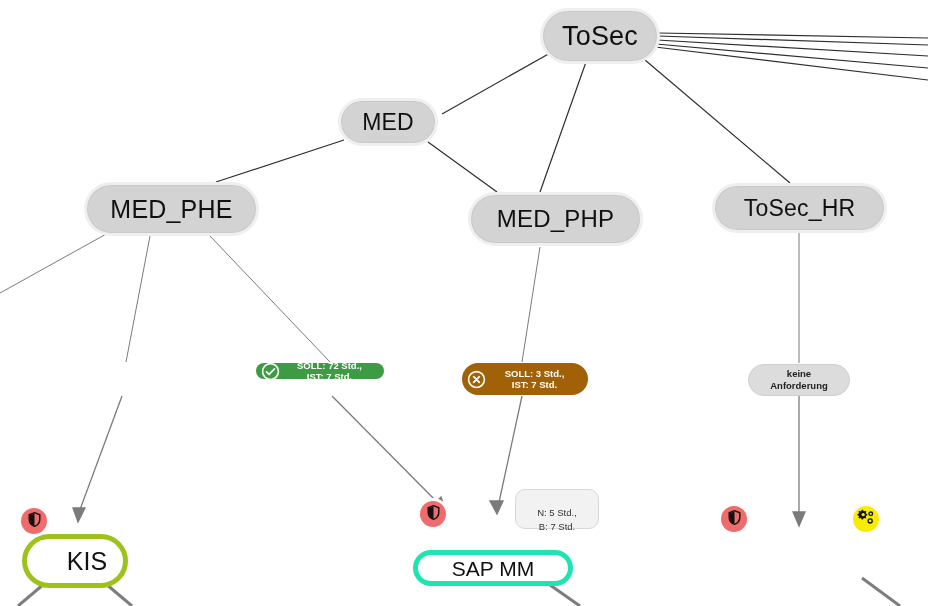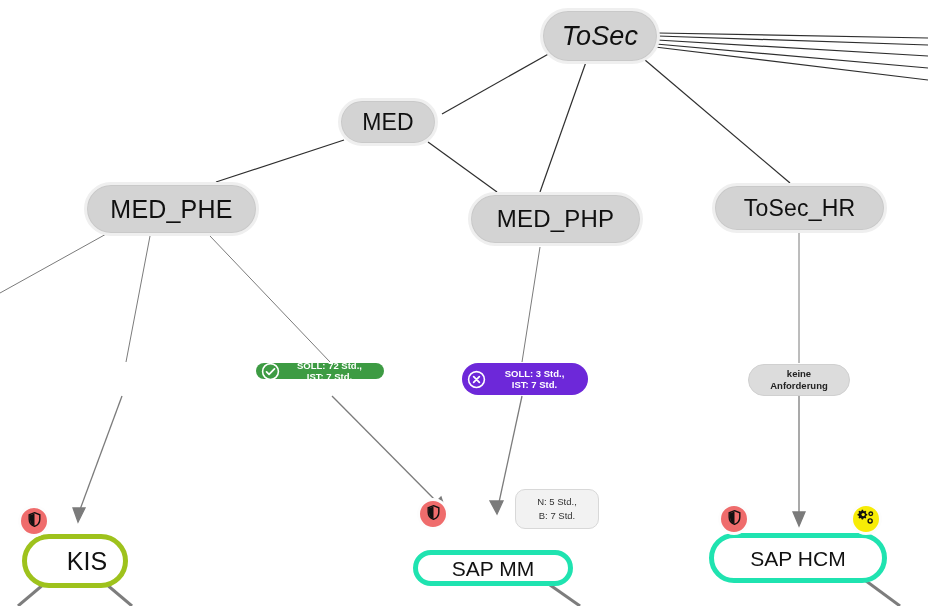--- a/index.html
+++ b/index.html
@@ -49,21 +49,21 @@
     display: flex;
     align-items: center;
     color: #ffffff;
     font-size: 9.5px;
     font-weight: bold;
     line-height: 1.18;
     padding: 3px 9px 3px 5px;
     white-space: nowrap;
   }
   .badge.ok  { background: #3d9b43; }
-  .badge.bad { background: #6d28d9; }
+  .badge.bad { background: #a16207; }
   .badge .bicon {
     flex: 0 0 auto;
     width: 19px;
     height: 19px;
     margin-right: 4px;
   }
   .badge .btxt {
     text-align: center;
     flex: 1 1 auto;
   }
@@ -118,21 +118,21 @@
   
   .tip {
     position: absolute;
     box-sizing: border-box;
     background: #f2f2f2;
     border: 1px solid #d8d8d8;
     border-radius: 10px;
     color: #333;
     font-size: 9.5px;
     line-height: 1.5;
-    padding: 5px 8px;
+    padding: 16px 8px;
     text-align: center;
     white-space: pre-line;
   }
 </style>
 </head>
 <body>
 
 <div id="canvas">
 
   <svg id="edges" viewBox="0 0 928 606" xmlns="http://www.w3.org/2000/svg">
@@ -183,21 +183,21 @@
     </g>
 
     <g stroke="#7d7d7d" stroke-width="3" fill="none">
       <line x1="44" y1="584" x2="18" y2="606"></line>
       <line x1="106" y1="584" x2="132" y2="606"></line>
       <line x1="540" y1="578" x2="580" y2="606"></line>
       <line x1="862" y1="578" x2="900" y2="606"></line>
     </g>
   </svg>
 
-  <div class="gnode" style="left:540px;top:8px;width:120px;height:56px;font-style:italic;">
+  <div class="gnode" style="left:540px;top:8px;width:120px;height:56px;">
     <span class="lbl" style="font-size:27px;">ToSec</span>
   </div>
 
   <div class="gnode" style="left:338px;top:98px;width:100px;height:48px;">
     <span class="lbl" style="font-size:23px;">MED</span>
   </div>
 
   <div class="gnode" style="left:84px;top:182px;width:175px;height:54px;">
     <span class="lbl" style="font-size:25px;">MED_PHE</span>
   </div>
@@ -245,23 +245,20 @@
 B: 7 Std.</div>
 
   <div class="anode" style="left:22px;top:534px;width:106px;height:54px;border:5px solid #9ec21c;">
     <span class="lbl" style="font-size:25px;margin-left:24px;">KIS</span>
   </div>
 
   <div class="anode" style="left:413px;top:550px;width:160px;height:36px;border:5px solid #1fe3b0;">
     <span class="lbl" style="font-size:21px;">SAP MM</span>
   </div>
 
-  <div class="anode" style="left:709px;top:533px;width:178px;height:50px;border:5px solid #1fe3b0;">
-    <span class="lbl" style="font-size:21px;">SAP HCM</span>
-  </div>
 
   <div class="chip red" style="left:18px;top:505px;">
     <span>
       <svg viewBox="0 0 24 24" width="17" height="17">
         <path d="M12 2.4l7.5 3v6.2c0 4.7-3.2 8.6-7.5 10-4.3-1.4-7.5-5.3-7.5-10V5.4z" fill="none" stroke="#111111" stroke-width="2"></path>
         <path d="M12 3.6v17.6c-3.7-1.3-6.4-4.8-6.4-9V6.1z" fill="#111111"></path>
       </svg>
     </span>
   </div>
 

